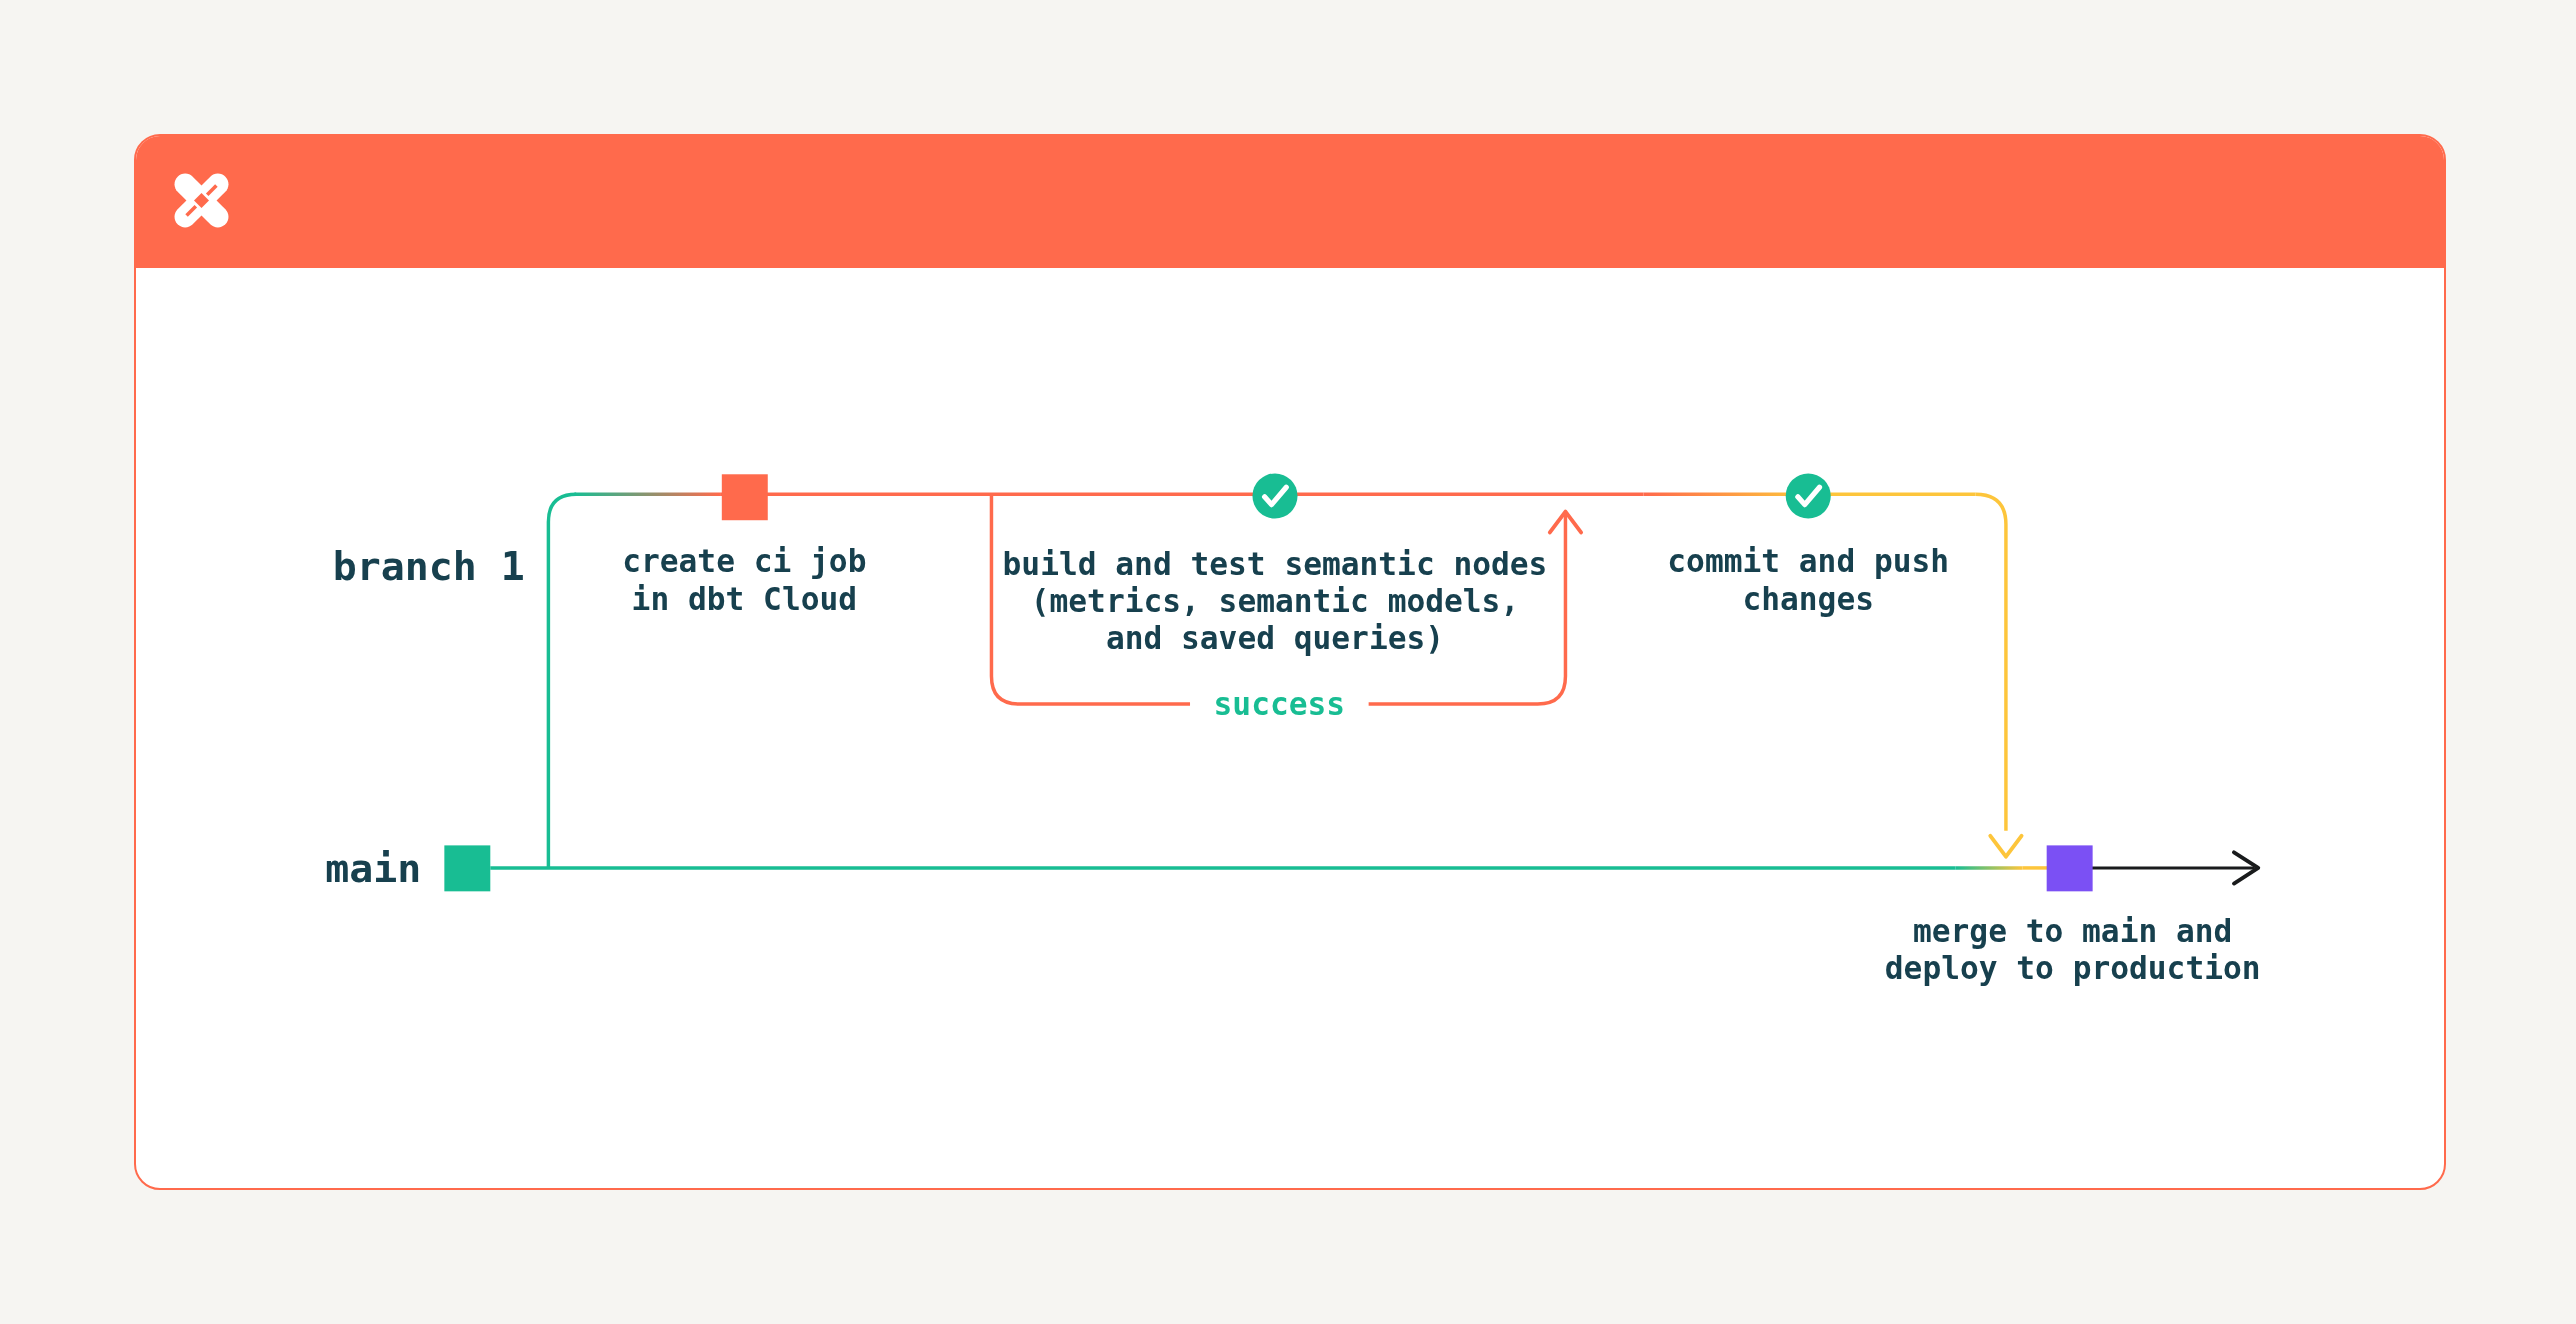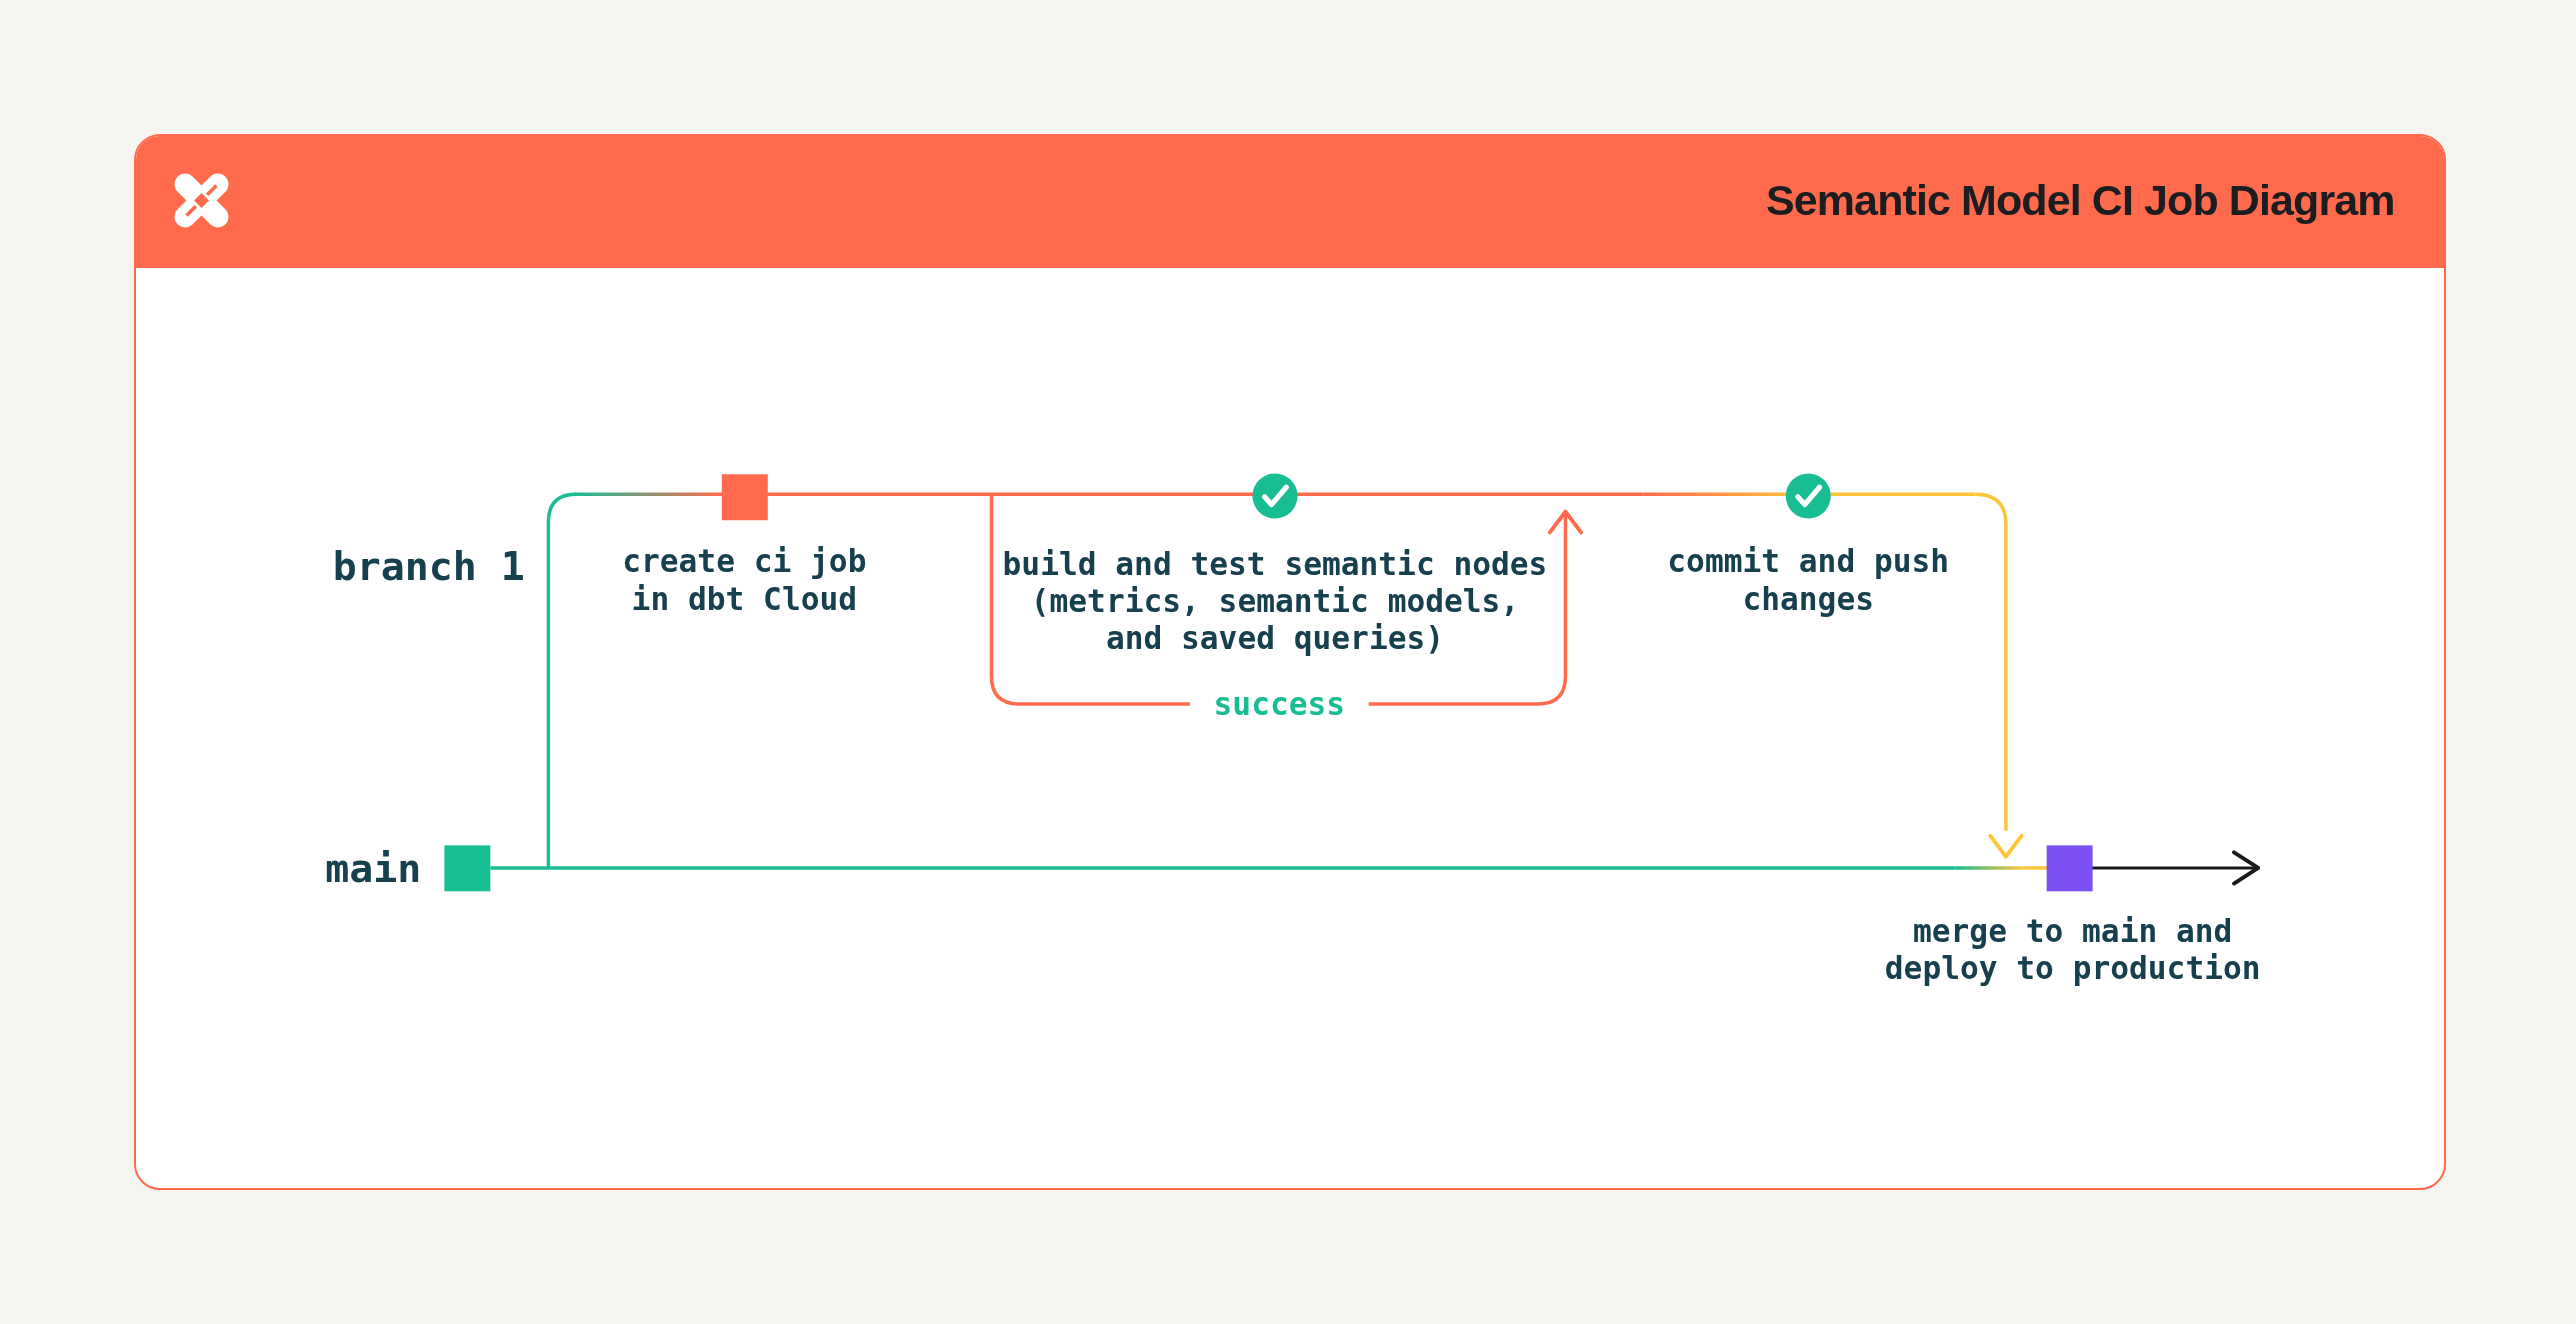--- a/index.html
+++ b/index.html
@@ -91,21 +91,20 @@
         <svg viewBox="0 0 100 100" aria-hidden="true">
           <g>
             <line x1="27" y1="27" x2="73" y2="73" stroke="#fff" stroke-width="30" stroke-linecap="round"></line>
             <line x1="73" y1="27" x2="27" y2="73" stroke="#fff" stroke-width="30" stroke-linecap="round"></line>
             <rect x="42.5" y="42.5" width="15" height="15" fill="var(--orange)" transform="rotate(45 50 50)"></rect>
             <line x1="58" y1="42" x2="71" y2="29" stroke="var(--orange)" stroke-width="5"></line>
             <line x1="29" y1="71" x2="42" y2="58" stroke="var(--orange)" stroke-width="5"></line>
           </g>
         </svg>
       </div>
-      <h1 class="title">Semantic Model CI Job Diagram</h1>
     </header>
   </div>
 
   <svg class="diagram" viewBox="0 0 2970 1527">
     <defs>
       <linearGradient id="gGreenOrange" gradientUnits="userSpaceOnUse" x1="662" y1="0" x2="830" y2="0">
         <stop offset="0" class="st-green"></stop>
           <stop offset="1" class="st-orange"></stop>
       </linearGradient>
       <linearGradient id="gOrangeYellow" gradientUnits="userSpaceOnUse" x1="1895" y1="0" x2="2085" y2="0">

